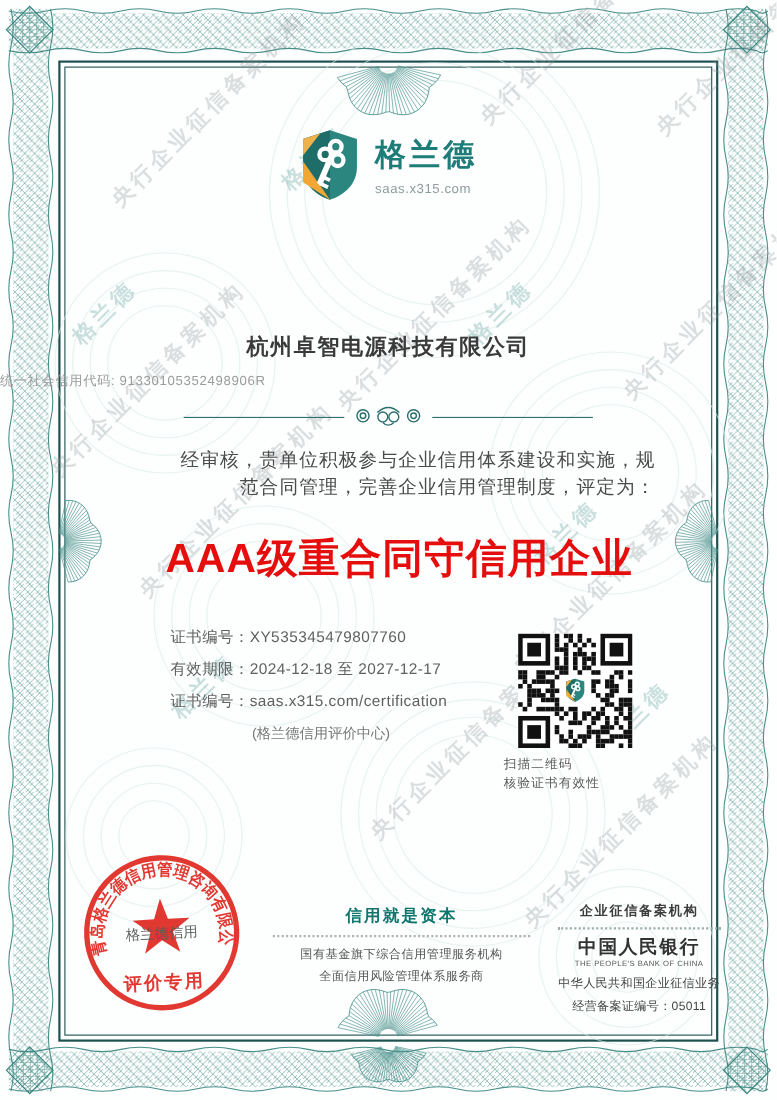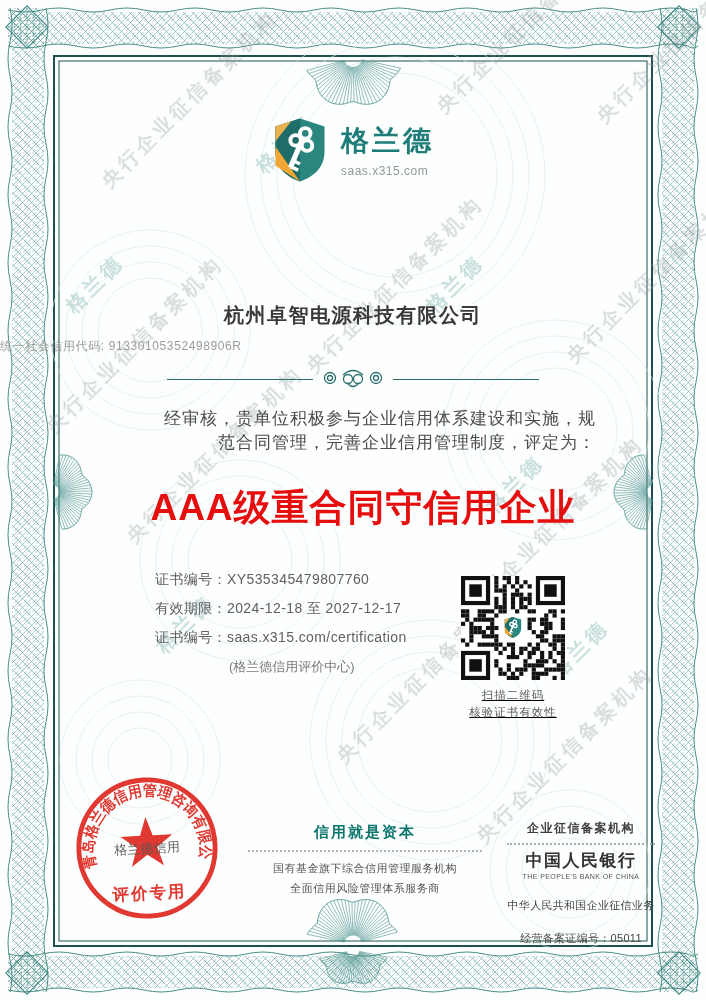--- a/index.html
+++ b/index.html
@@ -37,39 +37,39 @@
   .body-text{position:absolute;top:407px;left:110px;right:110px;text-align:right;
              font-size:17px;color:#4b4b4b;line-height:24px;letter-spacing:1px;}
 
   .rating{position:absolute;top:483px;width:100%;text-align:center;font-size:37px;
           font-weight:bold;color:var(--red);letter-spacing:1px;padding-left:20px;}
 
   .details{position:absolute;left:155px;top:571px;font-size:14px;color:#606060;}
   .details .row{margin-bottom:11px;letter-spacing:.4px;}
   .details .note{padding-left:74px;font-size:13px;color:#787878;margin-top:0;}
 
-  .qr-block{position:absolute;left:448px;top:576px;width:130px;text-align:center;text-decoration:underline;}
+  .qr-block{position:absolute;left:458px;top:576px;width:130px;text-align:left;}
   svg.qr{width:104px;height:104px;display:block;margin:0 auto;background:#fff;}
   .qr-caption{font-size:11.5px;color:#5a5a5a;line-height:17px;margin-top:7px;letter-spacing:1px;}
 
   .seal{position:absolute;left:74px;top:775px;width:146px;height:146px;z-index:3;
         transform:rotate(-3deg);opacity:.93;}
 
   .footer-center{position:absolute;left:248px;top:823px;width:234px;text-align:center;}
   .fc-headline{font-size:15px;font-weight:bold;color:#0f766e;letter-spacing:2px;}
   .fc-divider{border-top:2px dotted #b3b3b3;margin:8px 0 6px;}
   .fc-line{font-size:11px;color:#555;line-height:20px;letter-spacing:.5px;}
 
   .footer-right{position:absolute;left:497px;top:820px;width:168px;text-align:center;}
   .fr-heading{font-size:12px;font-weight:bold;color:#3d3d3d;letter-spacing:1.5px;}
   .fr-dots{border-top:2px dotted #9fb0af;width:148px;margin:6px auto 4px;}
   .fr-bank-cn{font-size:17px;font-weight:bold;color:#333;font-family:"DejaVu Serif",serif;
               letter-spacing:1.5px;}
   .fr-bank-en{font-size:7px;color:#555;letter-spacing:.4px;margin-top:1px;}
-  .fr-line{font-size:11px;color:#444;margin-top:18px;letter-spacing:.3px;}
+  .fr-line{font-size:11px;color:#444;margin-top:6px;letter-spacing:.3px;}
 </style>
 </head>
 <body>
 
 <div class="page">
 
   <svg class="bg" id="bg-svg" width="706" height="1000" viewBox="0 0 706 1000">
     <defs>
       <pattern id="lat" width="9" height="9" patternUnits="userSpaceOnUse">
         <path d="M0 0 L9 9 M9 0 L0 9 M4.5 -1 L-1 4.5 M10 4.5 L4.5 10" stroke="#55968f" stroke-width="0.7" fill="none" opacity="0.75"></path>

